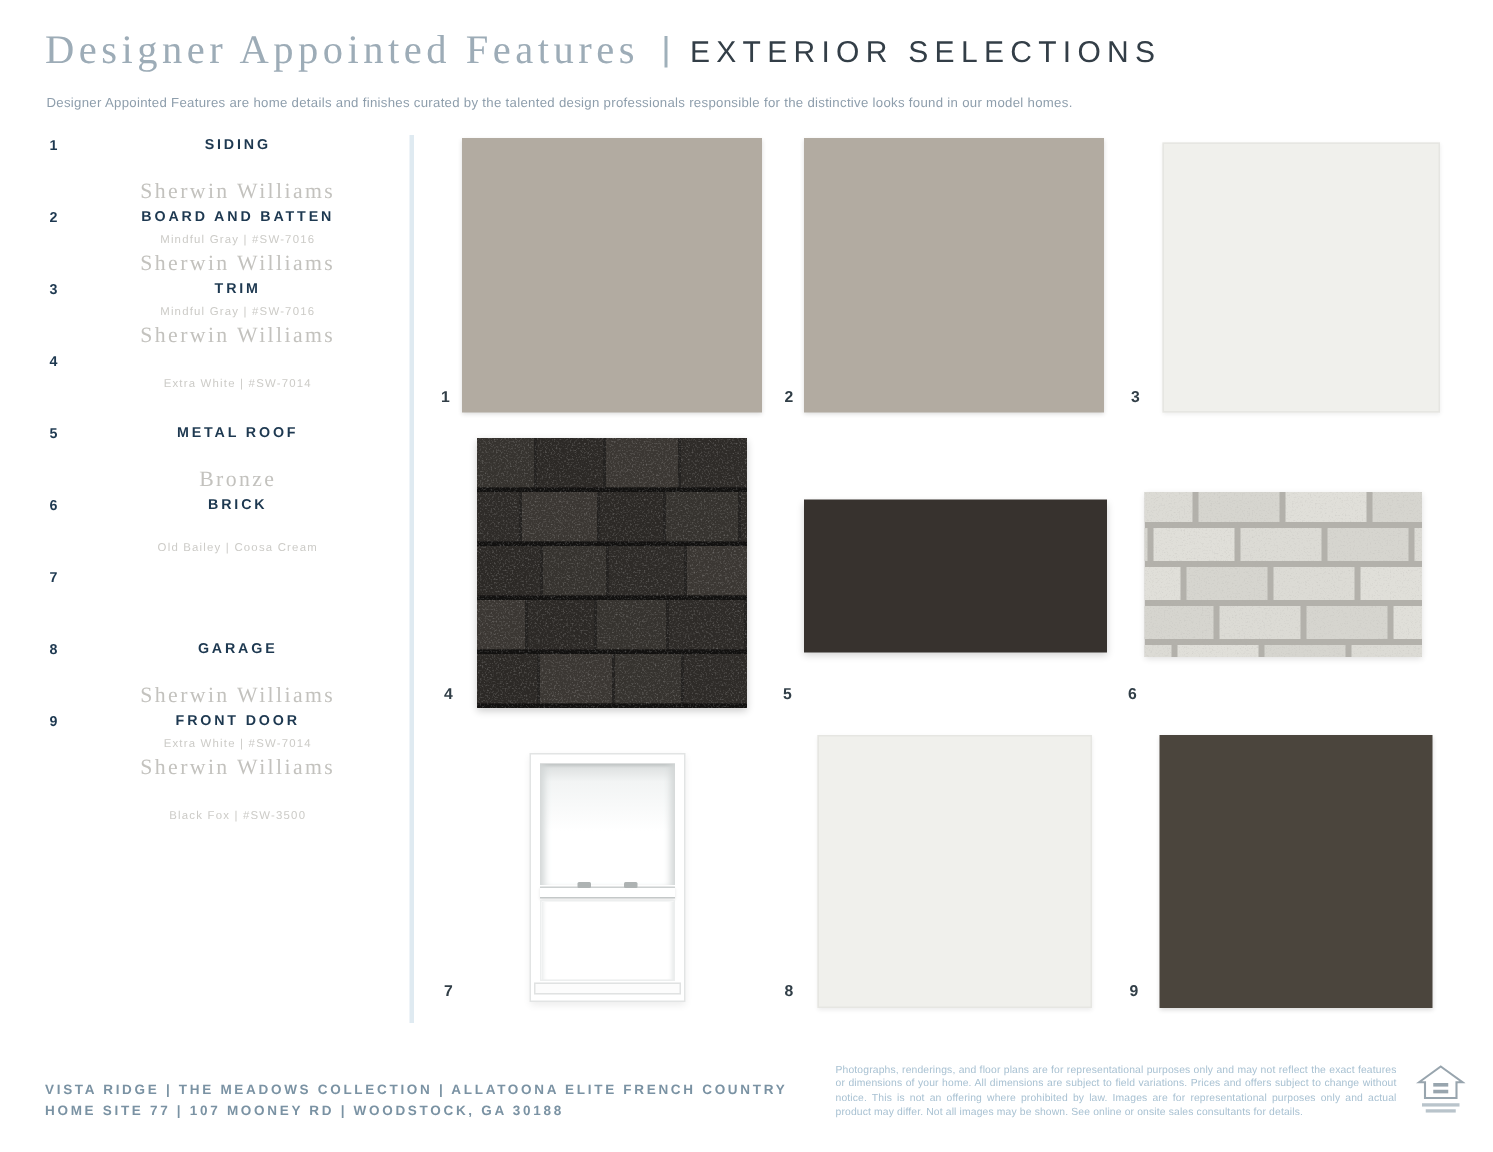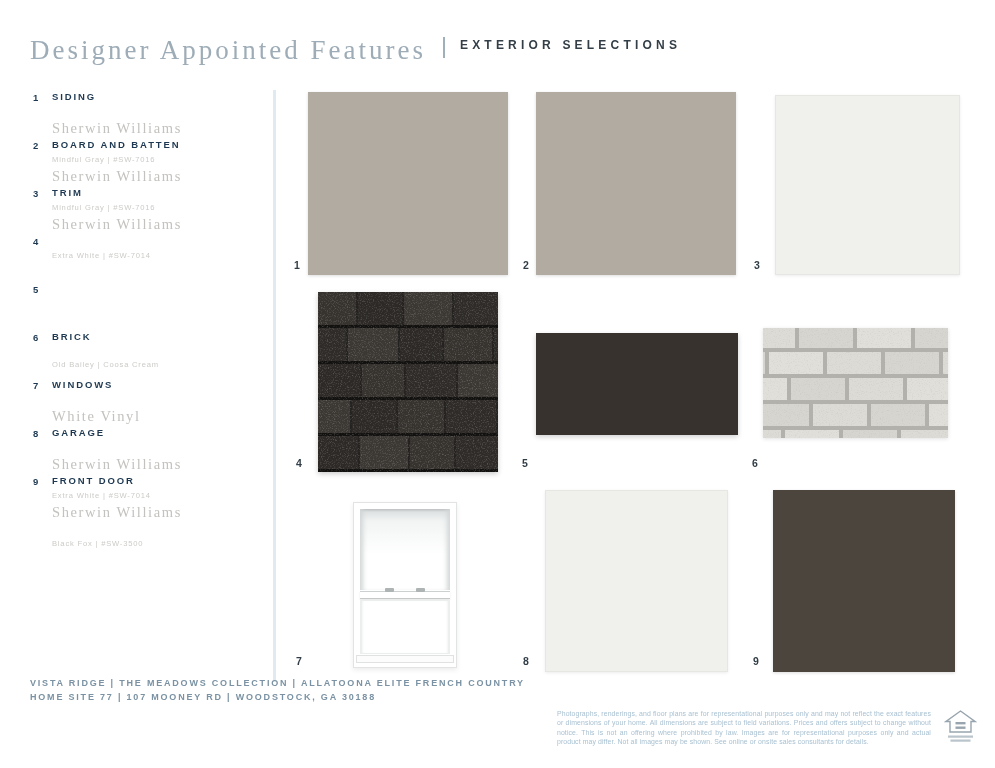--- a/index.html
+++ b/index.html
@@ -3,43 +3,43 @@
 <meta charset="utf-8">
 <style>
   * { margin:0; padding:0; box-sizing:border-box; }
   html,body { background:#ffffff; }
   .page {
     position:relative; width:995px; height:768px; background:#ffffff;
     font-family:"Liberation Sans", sans-serif; overflow:hidden;
   }
 
   
-  .title-row { position:absolute; left:30px; top:35px; display:flex; align-items:flex-start; }
+  .title-row { position:absolute; left:30px; top:18px; display:flex; align-items:center; }
   .title-serif {
     font-family:"Liberation Serif", serif; font-size:27px; font-weight:normal;
     color:#9dacb7; letter-spacing:3px; white-space:nowrap;
   }
   .title-pipe { width:2px; height:21px; background:#9fb0ba; margin:2px 15px 0 17px; }
   .title-caps {
-    font-size:12px; color:#333e47; letter-spacing:4.2px; font-weight:bold;
+    font-size:20px; color:#333e47; letter-spacing:4.2px; font-weight:normal;
     margin-top:3px; white-space:nowrap;
   }
   .subtitle {
     position:absolute; left:31px; top:63px; font-size:8.8px; color:#8e9eac;
     letter-spacing:0.2px;
   }
 
   
   .sidebar { position:absolute; left:30px; top:90px; width:235px; }
   .side-item { position:relative; height:48px; }
   .side-num {
     position:absolute; left:3px; top:2px; font-size:9.5px; font-weight:bold;
     color:#1d3850; letter-spacing:1px;
   }
-  .side-text { margin-left:22px; }
+  .side-text { margin-left:22px;text-align:center; }
   .side-cat {
     font-size:9.5px; font-weight:bold; color:#1d3850; letter-spacing:1.9px;
     text-transform:uppercase; padding-top:1px;
   }
   .side-brand {
     font-family:"Liberation Serif", serif; font-size:14.5px; color:#c3c2be;
     letter-spacing:1.6px; margin-top:18px;
   }
   .side-detail { font-size:7.6px; color:#cccbc7; letter-spacing:0.8px; margin-top:18px; }
 
@@ -87,39 +87,40 @@
     border:1px solid #eceeee;
     box-shadow:inset 3px 0 3px -2px #e4e7e7, inset -3px 0 3px -2px #e4e7e7;
   }
   .w-sill {
     position:absolute; left:2px; right:2px; bottom:4px; height:8px; background:#fcfcfc;
     border:1px solid #e0e2e2;
   }
 
   
   .footer-left {
-    position:absolute; left:30px; top:676px; font-size:9px; font-weight:bold;
+    position:absolute; left:30px; top:719px; font-size:9px; font-weight:bold;
     color:#7a92a3; letter-spacing:1.8px; line-height:14px; white-space:nowrap;
   }
   .disclaimer {
     position:absolute; left:557px; top:709px; width:374px; font-size:6.9px;
     line-height:9.3px; color:#a8c1d2; text-align:justify; letter-spacing:0.1px;
   }
   .eho { position:absolute; left:944px; top:709px; }
 </style>
 </head>
 <body>
 
 <div class="page">
 
   <div class="title-row">
     <span class="title-serif">Designer Appointed Features</span>
     <span class="title-pipe"></span>
     <span class="title-caps">EXTERIOR SELECTIONS</span>
   </div>
+  <div class="subtitle">Designer Appointed Features are home details and finishes curated by the talented design professionals responsible for the distinctive looks found in our model homes.</div>
 
   <div class="sidebar">
     <div class="side-item">
       <span class="side-num">1</span>
       <div class="side-text">
         <div class="side-cat">SIDING</div>
         <div class="side-brand">Sherwin Williams</div>
         <div class="side-detail">Mindful Gray  |  #SW-7016</div>
       </div>
     </div>
@@ -137,34 +138,34 @@
         <div class="side-cat">TRIM</div>
         <div class="side-brand">Sherwin Williams</div>
         <div class="side-detail">Extra White  |  #SW-7014</div>
       </div>
     </div>
     <div class="side-item">
       <span class="side-num">4</span>
     </div>
     <div class="side-item">
       <span class="side-num">5</span>
+      <div class="side-text">
+        <div class="side-cat">METAL ROOF</div>
+        <div class="side-brand">Bronze</div>
+      </div>
     </div>
     <div class="side-item">
       <span class="side-num">6</span>
       <div class="side-text">
         <div class="side-cat">BRICK</div>
         <div class="side-detail">Old Bailey  |  Coosa Cream</div>
       </div>
     </div>
     <div class="side-item">
       <span class="side-num">7</span>
-      <div class="side-text">
-        <div class="side-cat">WINDOWS</div>
-        <div class="side-brand">White Vinyl</div>
-      </div>
     </div>
     <div class="side-item">
       <span class="side-num">8</span>
       <div class="side-text">
         <div class="side-cat">GARAGE</div>
         <div class="side-brand">Sherwin Williams</div>
         <div class="side-detail">Extra White  |  #SW-7014</div>
       </div>
     </div>
     <div class="side-item">

